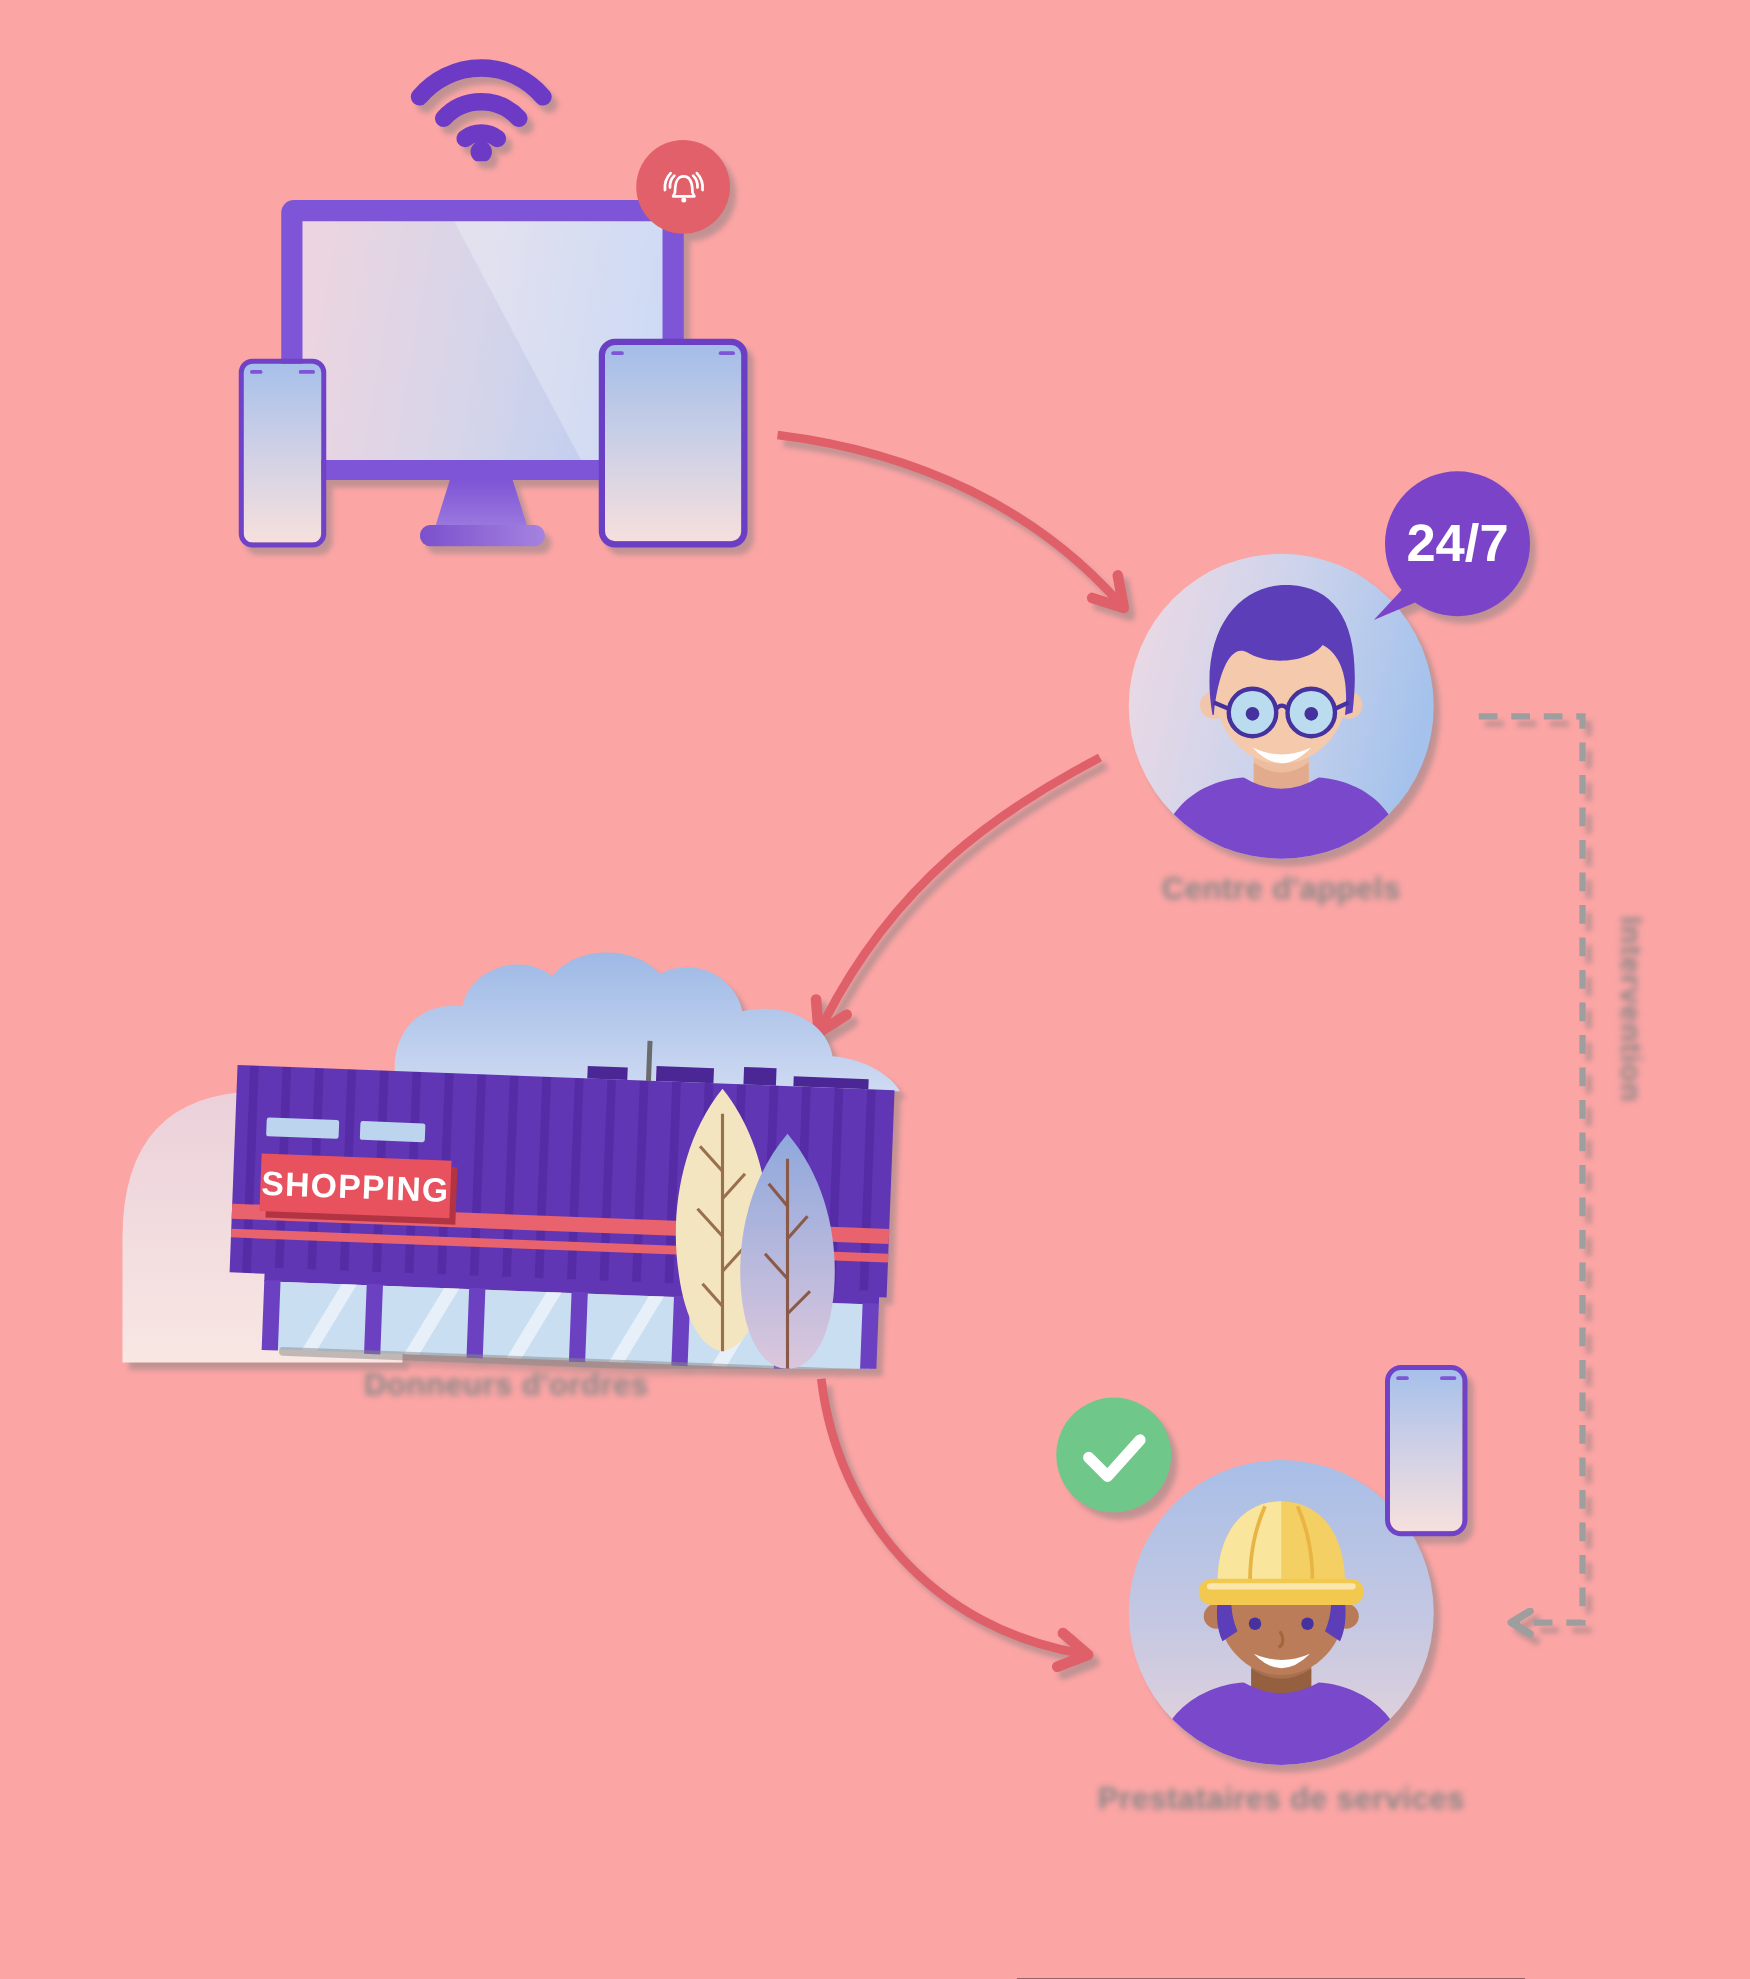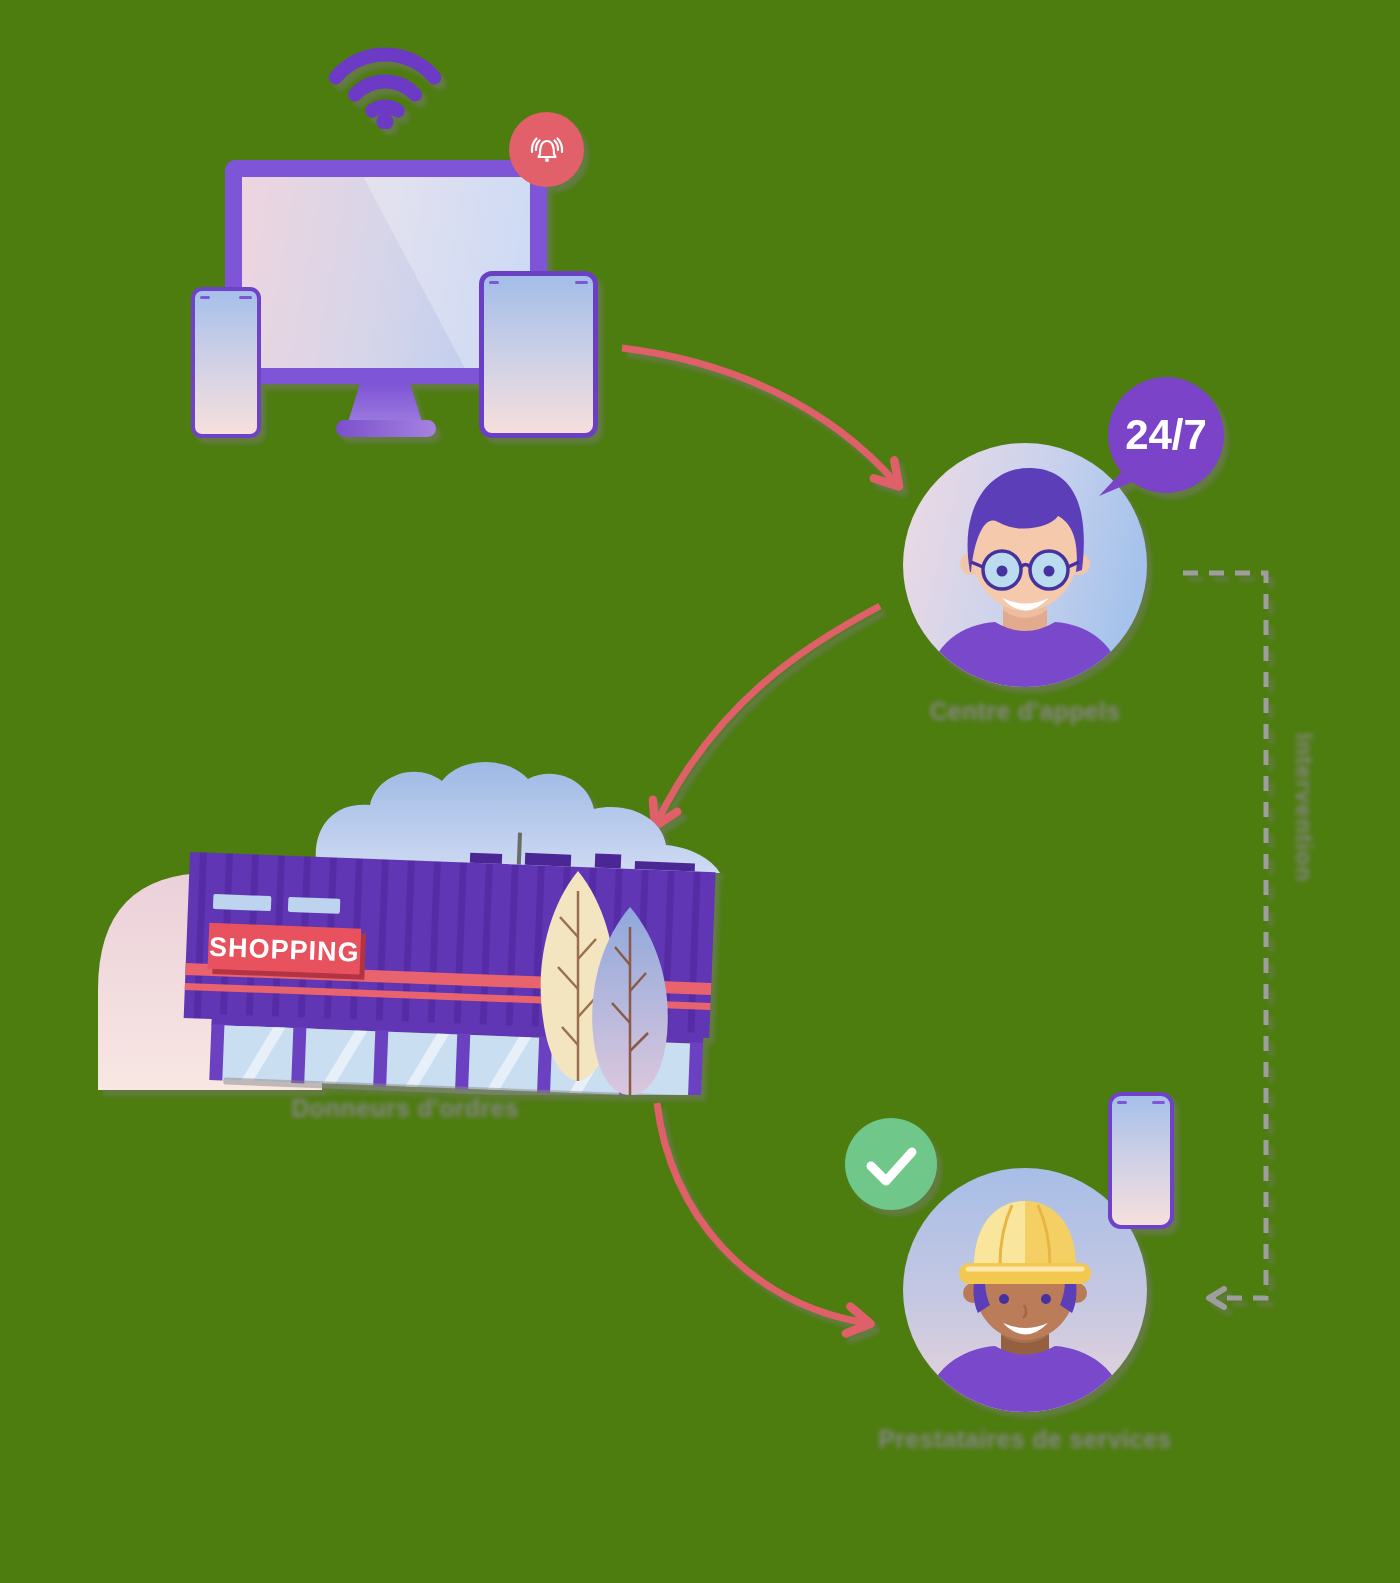--- a/index.html
+++ b/index.html
@@ -1,16 +1,16 @@
 <!DOCTYPE html>
 <html><head>
 <meta charset="utf-8">
 <style>
   html,body{margin:0;padding:0;background:#000;}
-  .canvas{position:relative;width:1400px;height:1583px;background:#4d7c0f;overflow:hidden;
+  .canvas{position:relative;width:1400px;height:1583px;background:#fca5a5;overflow:hidden;
           font-family:"Liberation Sans",sans-serif;}
   .layer{position:absolute;left:0;top:0;width:1400px;height:1583px;}
   .shadowed{filter:drop-shadow(5px 6px 2px rgba(125,125,125,0.45));}
   .abs{position:absolute;}
 
   
   .monitor{position:absolute;left:225px;top:160px;width:322px;height:224px;background:#7e55d6;border-radius:10px;}
   .monitor-screen{position:absolute;left:17px;top:17px;right:17px;bottom:16px;overflow:hidden;
     background:linear-gradient(100deg,#eed5df 0%,#d6d5e9 48%,#b7cbf2 100%);}
   .sheen{position:absolute;inset:0;background:linear-gradient(62deg,rgba(255,255,255,0) 57%,rgba(255,255,255,0.28) 57.4%);}

